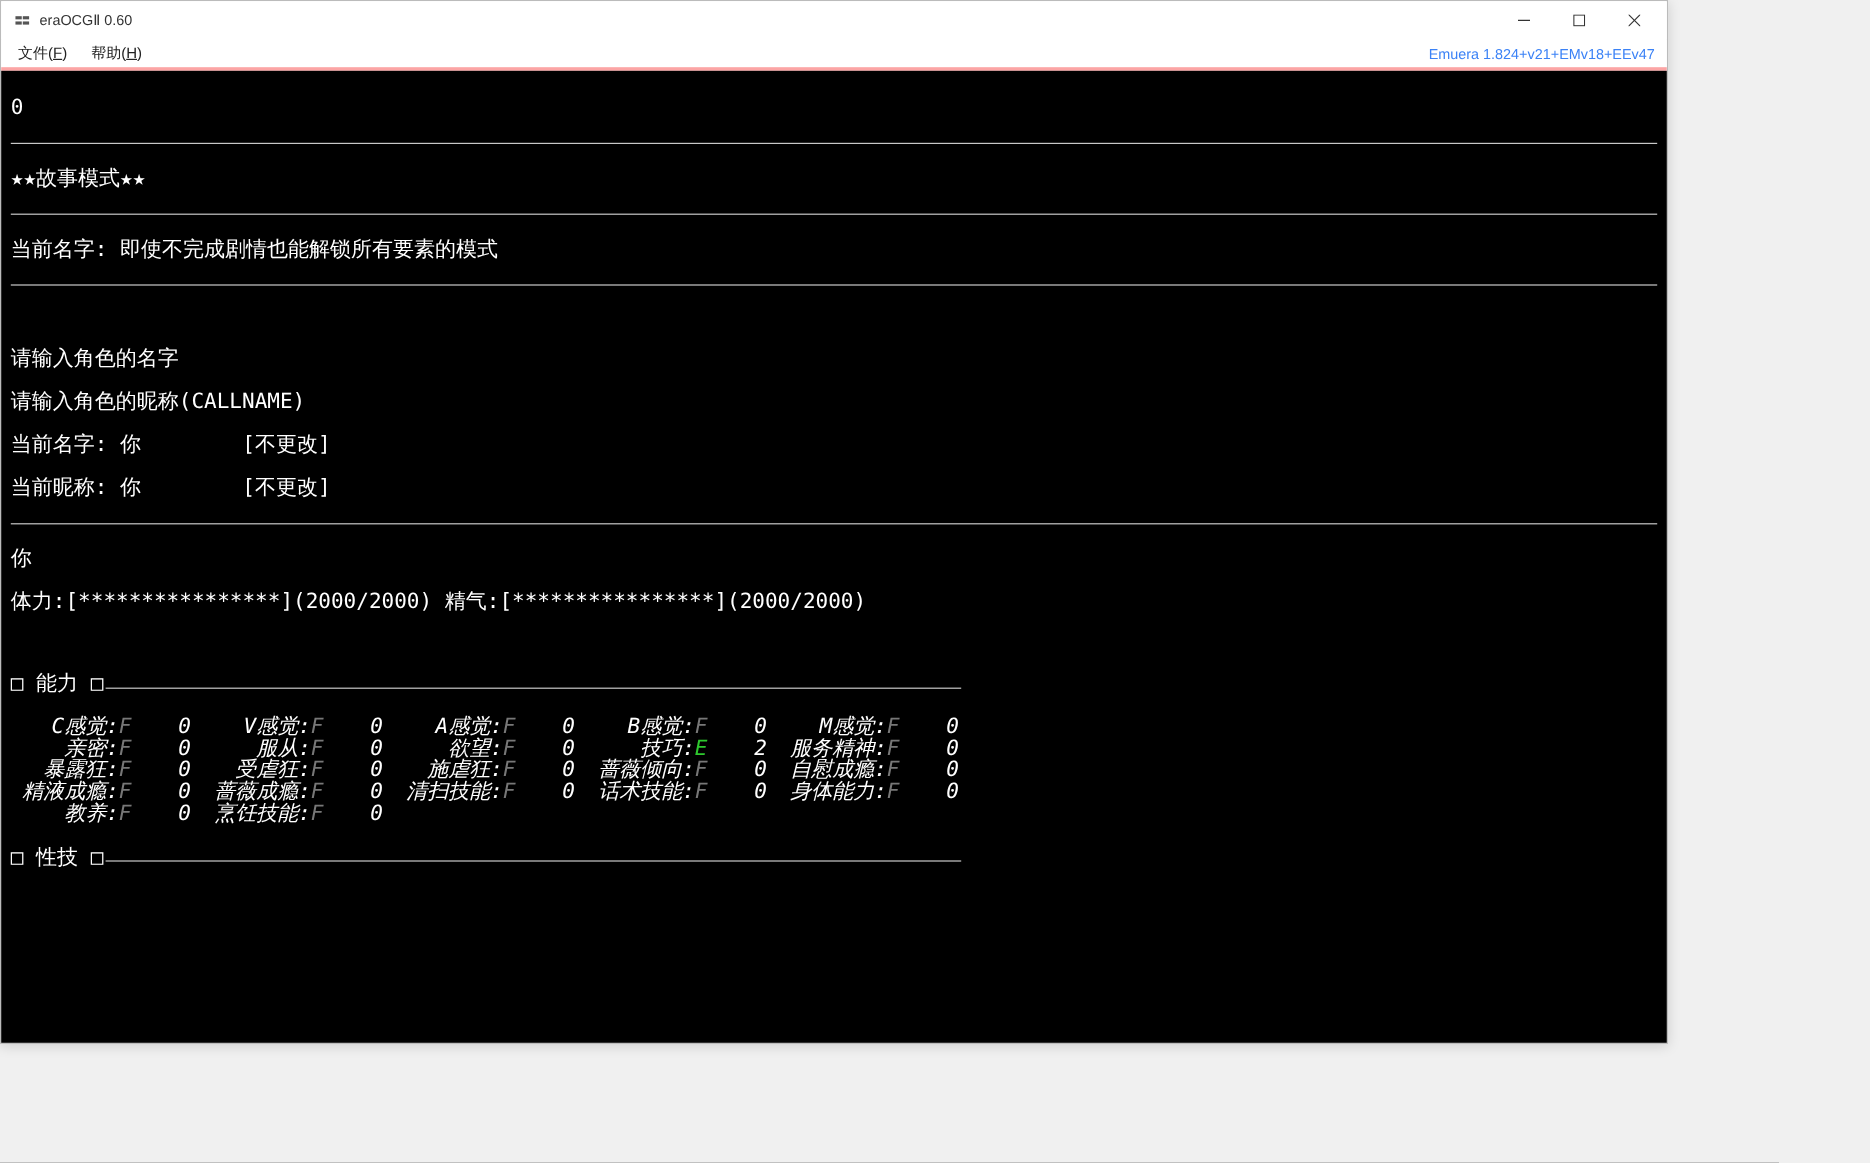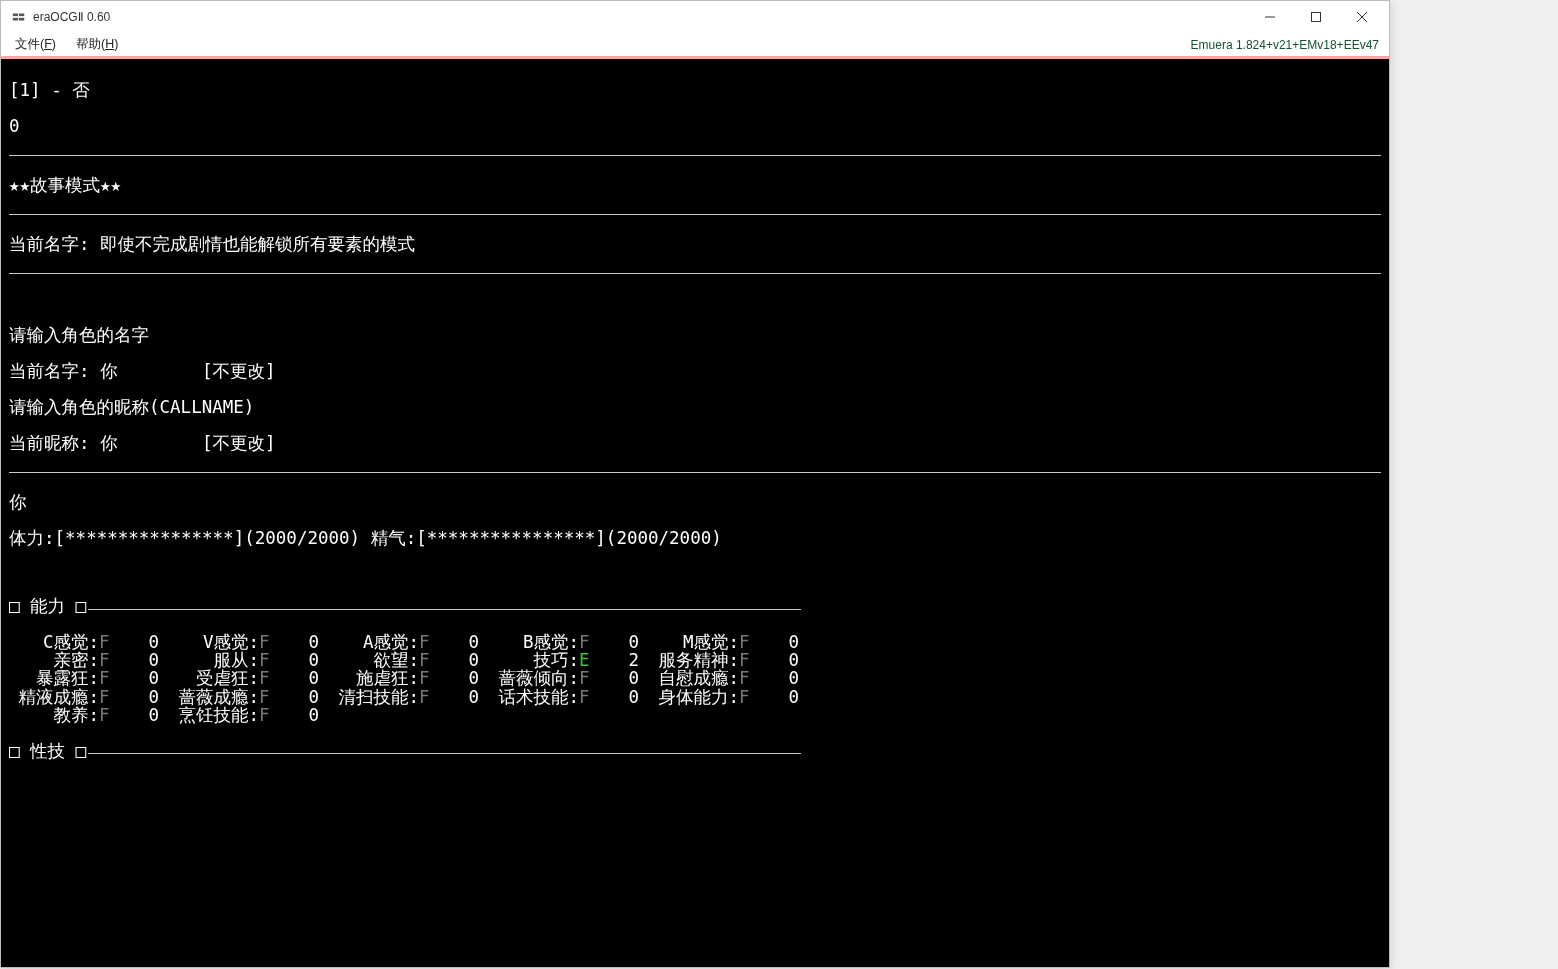--- a/index.html
+++ b/index.html
@@ -6,21 +6,21 @@
   body {
     font-family: "Segoe UI", Arial, sans-serif;
     background: #f0f0f0;
     width: 1558px;
     height: 969px;
     overflow: hidden;
     position: relative;
   }
   .window {
     width: 1390px;
-    height: 968px;
+    height: 870px;
     background: #ffffff;
     border: 1px solid #bbb;
     display: flex;
     flex-direction: column;
     box-shadow: 0 2px 10px rgba(0,0,0,0.15);
   }
   .titlebar {
     height: 32px;
     background: #ffffff;
     display: flex;
@@ -57,21 +57,21 @@
     border-bottom: 3px solid #fca5a5;
     font-size: 12.5px;
     color: #222;
   }
   .menu-item {
     padding: 2px 10px;
   }
   .menubar .right-label {
     margin-left: auto;
     padding-right: 6px;
-    color: #14532d;
+    color: #3b82f6;
     font-size: 12px;
   }
   .mnemonic { text-decoration: underline; }
 
   .game-view {
     flex: 1;
     background: #000;
     color: #fff;
     font-family: "Consolas","Microsoft YaHei","Meiryo",monospace;
     font-size: 17.5px;
@@ -90,20 +90,21 @@
   .row-gap { height: 14px; }
   .blk { display: inline; }
   .clickable { cursor: pointer; }
   .abil-table { display: flex; flex-direction: column; }
   .abil-row { display: flex; }
   .abil-cell {
     width: 160px;
     display: flex;
     align-items: center;
     justify-content: flex-end;
+    font-style: italic;
   }
   .abil-cell .name { text-align: right; flex: 1; }
   .abil-cell .colon { padding: 0 0 0 0; }
   .abil-cell .grade-box { width: 16px; text-align: left; }
   .abil-cell .val { width: 54px; text-align: right; padding-right: 10px; }
 
   .section-head { display: flex; align-items: center; }
   .section-head .box { color:#fff; }
   .section-head .ln {
     flex: 1;
@@ -148,31 +149,30 @@
       </div>
   </div>
 
   <div class="menubar">
     <span class="menu-item"><span>文件(</span><span class="mnemonic">F</span><span>)</span></span>
     <span class="menu-item"><span>帮助(</span><span class="mnemonic">H</span><span>)</span></span>
     <span class="right-label">Emuera 1.824+v21+EMv18+EEv47</span>
   </div>
 
   <div class="game-view">
-<div class="clickable">[1] - 否</div>
 <div>0</div>
 <div class="hr"></div>
 <div>★★故事模式★★</div>
 <div class="hr"></div>
 <div><span class="blk">当前名字:</span><span> 即使不完成剧情也能解锁所有要素的模式</span></div>
 <div class="hr"></div>
 <div class="row-gap"></div>
 <div>请输入角色的名字</div>
+<div>请输入角色的昵称(CALLNAME)</div>
 <div><span>当前名字: </span><span>你</span>        <span class="clickable">[不更改]</span></div>
-<div>请输入角色的昵称(CALLNAME)</div>
 <div><span>当前昵称: </span><span>你</span>        <span class="clickable">[不更改]</span></div>
 <div class="hr"></div>
 <div>你</div>
 <div><span>体力:</span><span>[****************]</span><span>(2000/2000)</span> <span>精气:</span><span>[****************]</span><span>(2000/2000)</span></div>
 <div class="row-gap"></div>
 <div class="section-head half-ln"><span class="box">□ </span><span>能力</span><span class="box"> □</span><div class="ln"></div></div>
 <div class="abil-table" id="abil-table"><div class="abil-row"><div class="abil-cell"><span class="name">C感觉</span><span class="colon">:</span><span class="grade-box grade">F</span><span class="val">0</span></div><div class="abil-cell"><span class="name">V感觉</span><span class="colon">:</span><span class="grade-box grade">F</span><span class="val">0</span></div><div class="abil-cell"><span class="name">A感觉</span><span class="colon">:</span><span class="grade-box grade">F</span><span class="val">0</span></div><div class="abil-cell"><span class="name">B感觉</span><span class="colon">:</span><span class="grade-box grade">F</span><span class="val">0</span></div><div class="abil-cell"><span class="name">M感觉</span><span class="colon">:</span><span class="grade-box grade">F</span><span class="val">0</span></div></div><div class="abil-row"><div class="abil-cell"><span class="name">亲密</span><span class="colon">:</span><span class="grade-box grade">F</span><span class="val">0</span></div><div class="abil-cell"><span class="name">服从</span><span class="colon">:</span><span class="grade-box grade">F</span><span class="val">0</span></div><div class="abil-cell"><span class="name">欲望</span><span class="colon">:</span><span class="grade-box grade">F</span><span class="val">0</span></div><div class="abil-cell"><span class="name">技巧</span><span class="colon">:</span><span class="grade-box gradeE">E</span><span class="val">2</span></div><div class="abil-cell"><span class="name">服务精神</span><span class="colon">:</span><span class="grade-box grade">F</span><span class="val">0</span></div></div><div class="abil-row"><div class="abil-cell"><span class="name">暴露狂</span><span class="colon">:</span><span class="grade-box grade">F</span><span class="val">0</span></div><div class="abil-cell"><span class="name">受虐狂</span><span class="colon">:</span><span class="grade-box grade">F</span><span class="val">0</span></div><div class="abil-cell"><span class="name">施虐狂</span><span class="colon">:</span><span class="grade-box grade">F</span><span class="val">0</span></div><div class="abil-cell"><span class="name">蔷薇倾向</span><span class="colon">:</span><span class="grade-box grade">F</span><span class="val">0</span></div><div class="abil-cell"><span class="name">自慰成瘾</span><span class="colon">:</span><span class="grade-box grade">F</span><span class="val">0</span></div></div><div class="abil-row"><div class="abil-cell"><span class="name">精液成瘾</span><span class="colon">:</span><span class="grade-box grade">F</span><span class="val">0</span></div><div class="abil-cell"><span class="name">蔷薇成瘾</span><span class="colon">:</span><span class="grade-box grade">F</span><span class="val">0</span></div><div class="abil-cell"><span class="name">清扫技能</span><span class="colon">:</span><span class="grade-box grade">F</span><span class="val">0</span></div><div class="abil-cell"><span class="name">话术技能</span><span class="colon">:</span><span class="grade-box grade">F</span><span class="val">0</span></div><div class="abil-cell"><span class="name">身体能力</span><span class="colon">:</span><span class="grade-box grade">F</span><span class="val">0</span></div></div><div class="abil-row"><div class="abil-cell"><span class="name">教养</span><span class="colon">:</span><span class="grade-box grade">F</span><span class="val">0</span></div><div class="abil-cell"><span class="name">烹饪技能</span><span class="colon">:</span><span class="grade-box grade">F</span><span class="val">0</span></div></div></div>
 <div class="section-head half-ln"><span class="box">□ </span><span>性技</span><span class="box"> □</span><div class="ln"></div></div>
 
 

